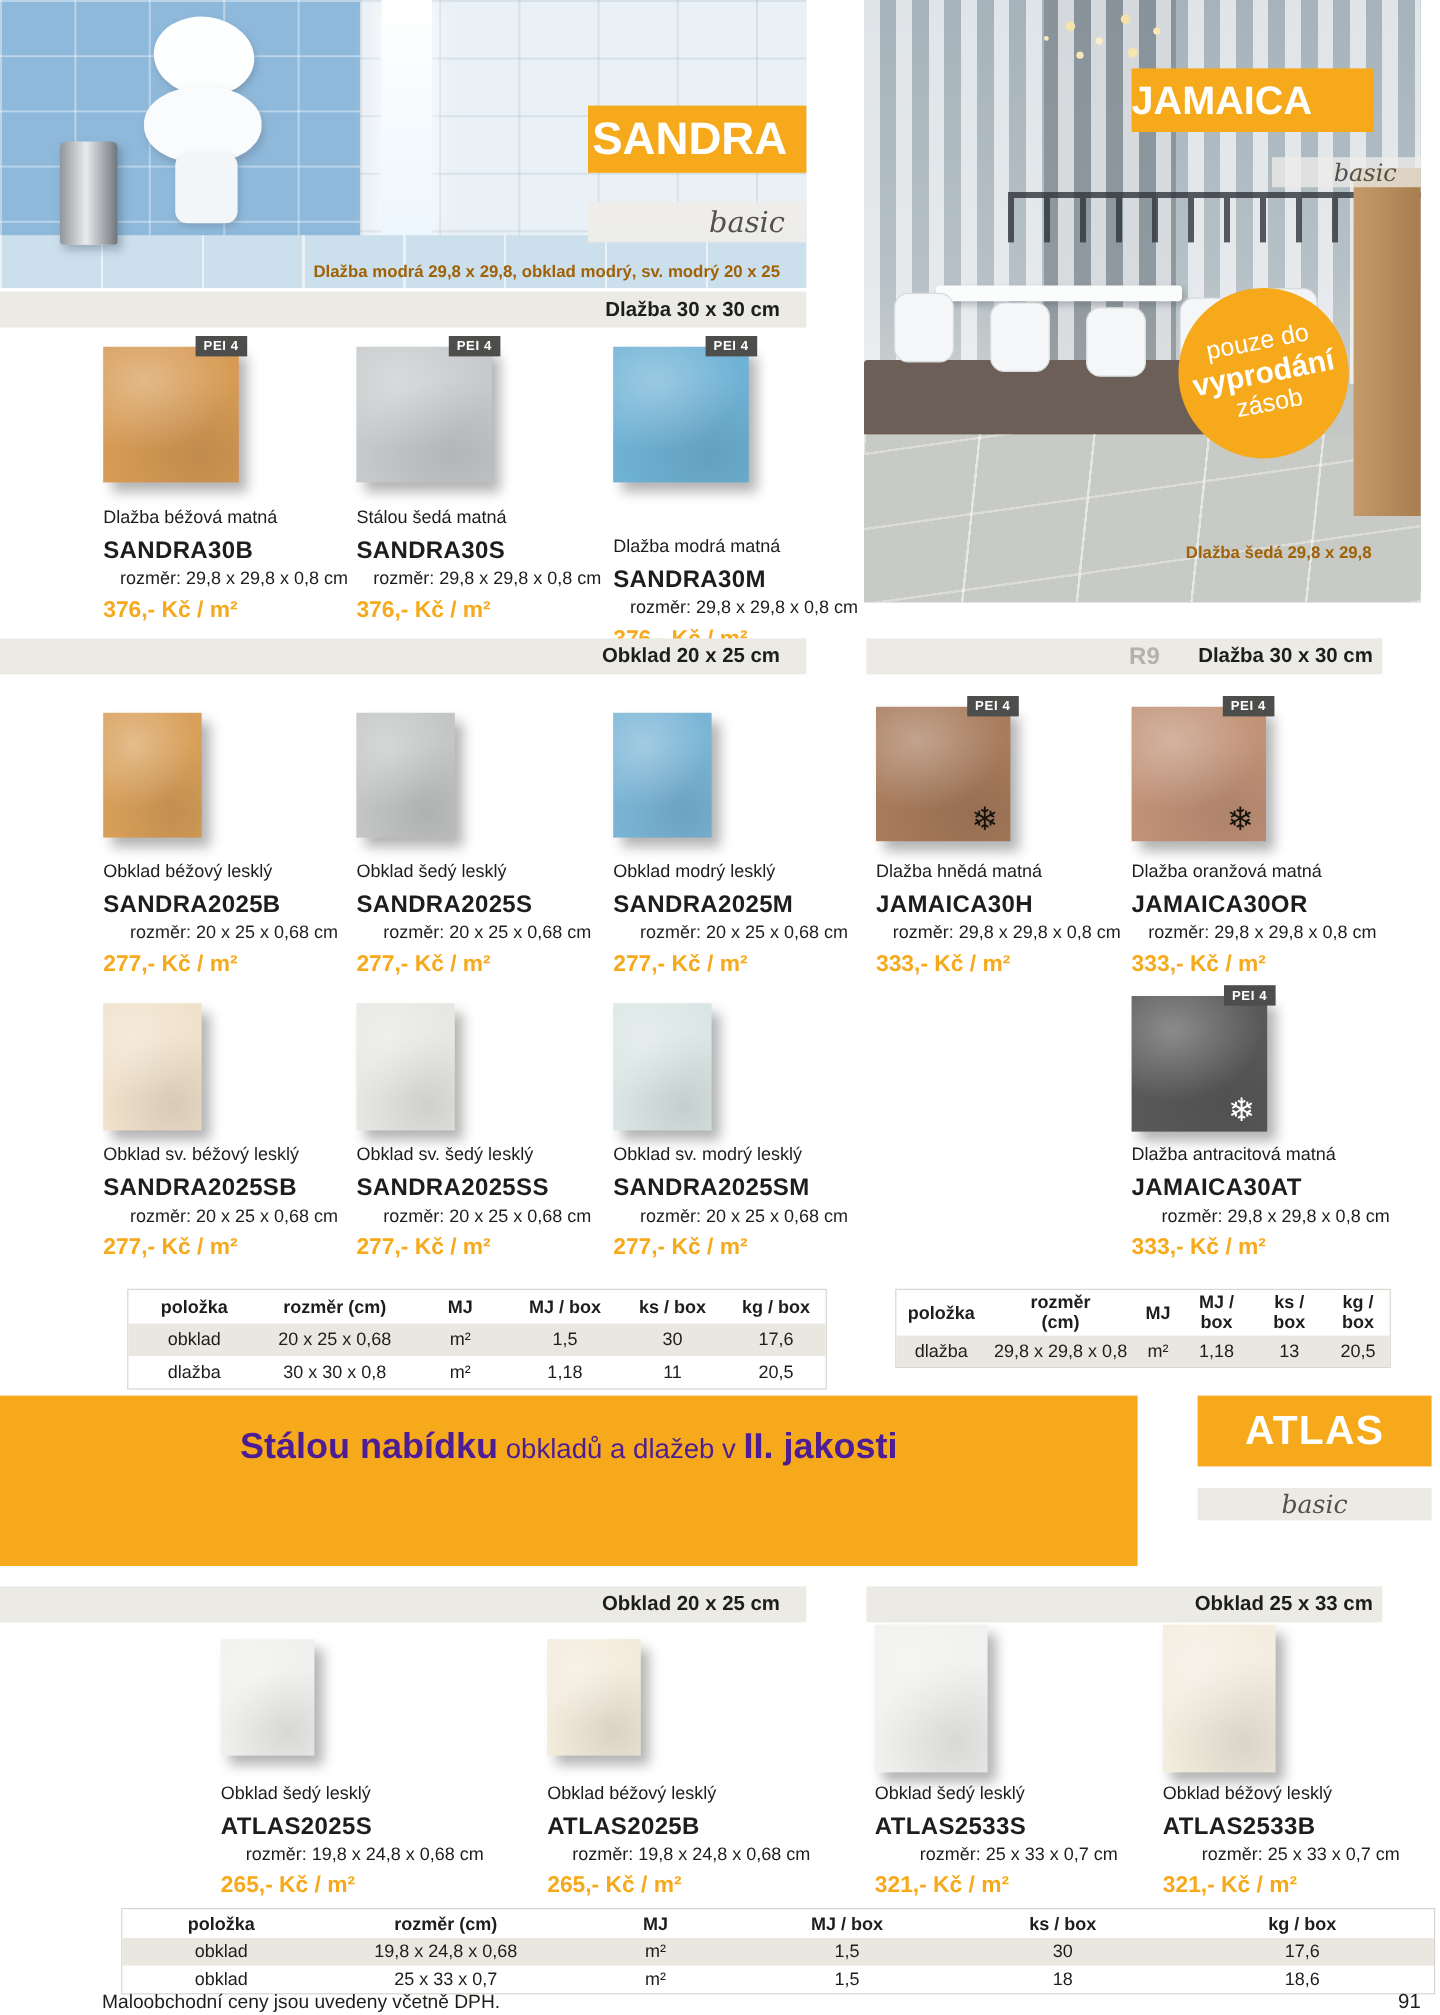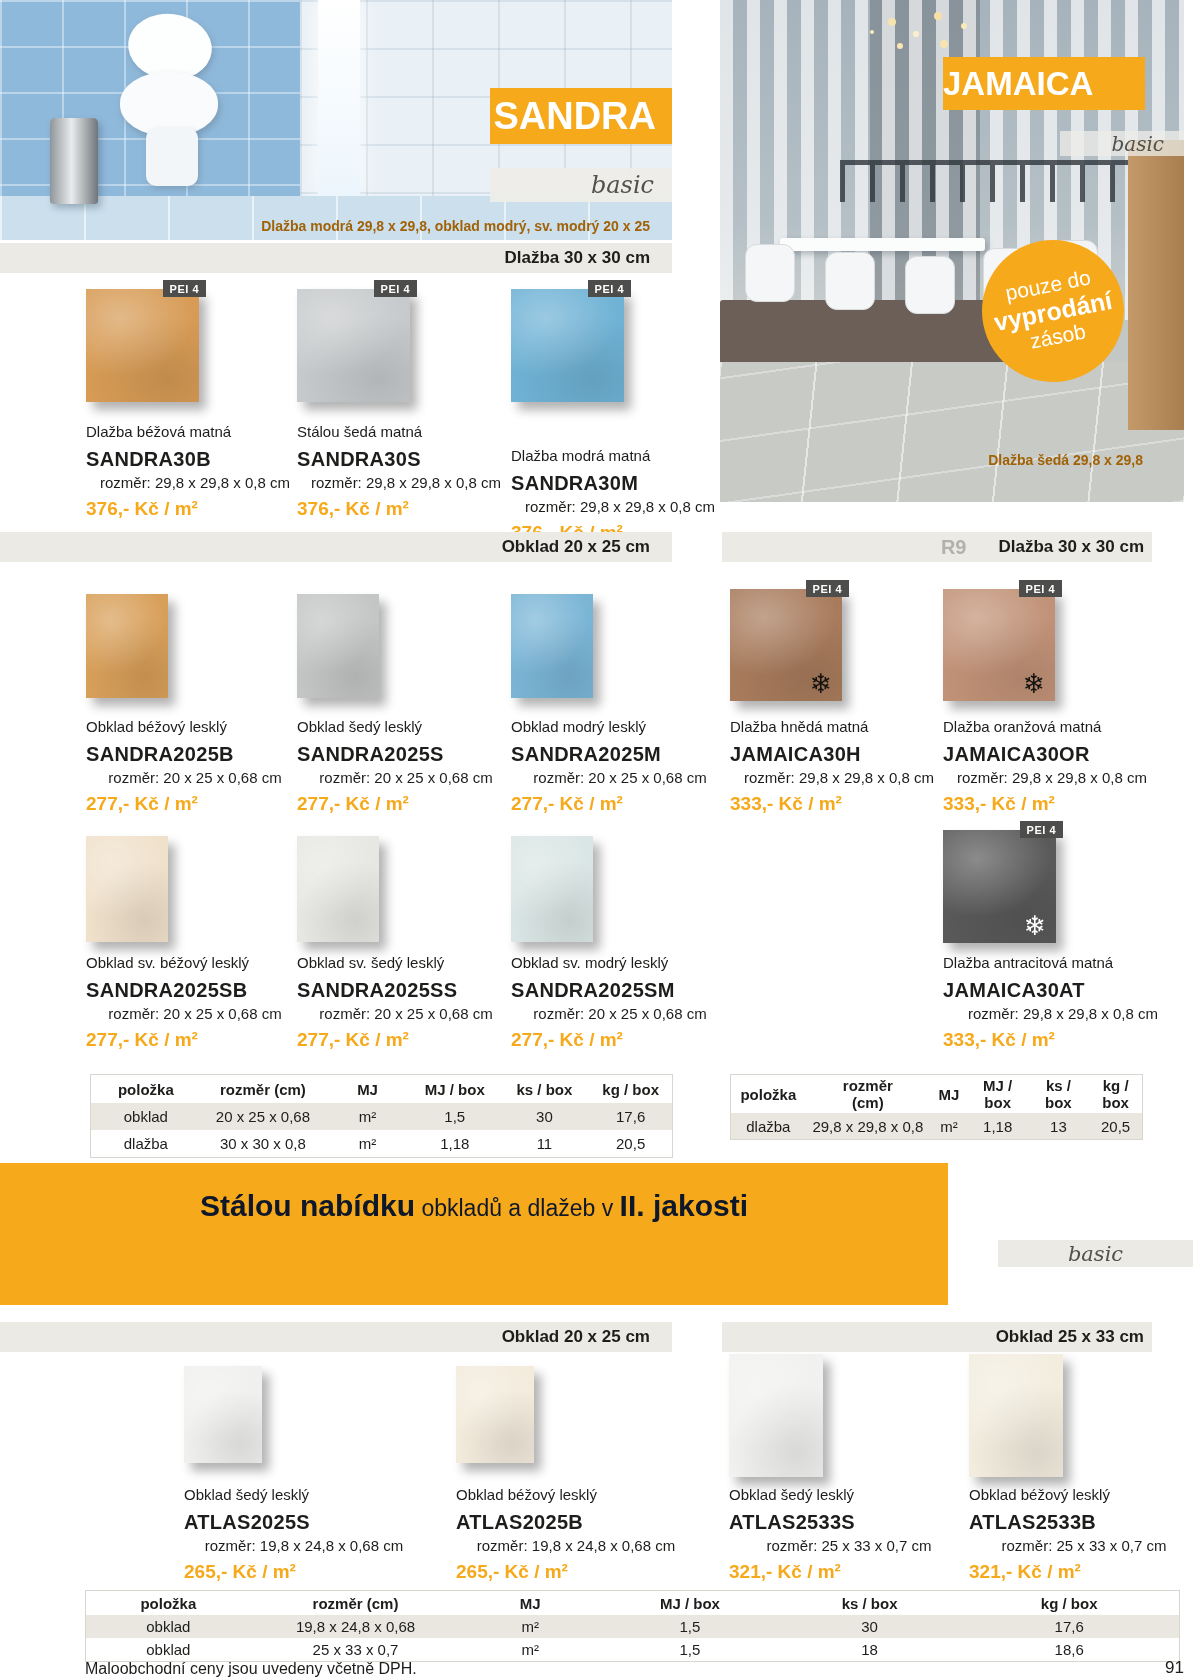--- a/index.html
+++ b/index.html
@@ -32,33 +32,33 @@
   .pei{position:absolute;top:-9px;right:-7px;background:#4D4D4B;color:#fff;font-size:11px;
         font-weight:bold;letter-spacing:.5px;padding:3px 7px 2px;}
   .snow{position:absolute;right:10px;bottom:2px;font-size:27px;color:#15130F;font-family:"DejaVu Sans",sans-serif;}
   .snow.white{color:#fff;}
   .pcap{position:absolute;width:218px;}
   .pname{font-size:15px;line-height:18px;margin-bottom:6px;}
   .pcode{font-size:20px;line-height:24px;font-weight:bold;letter-spacing:.3px;margin-bottom:3px;}
   .psize{font-size:15px;line-height:18px;margin-bottom:6px;text-align:center;}
   .pprice{font-size:19px;font-weight:bold;color:var(--accent);}
   
-  .tbl{position:absolute;border:1px solid #D8D6CF;background:#fff;font-size:15px;}
+  .tbl{position:absolute;border:1px solid #D8D6CF;background:#fff;font-size:15px;margin-left:16px;}
   .trow{display:flex;align-items:center;}
   .tc{text-align:center;overflow:hidden;}
   .thead{font-weight:bold;}
   .shade{background:#E9E7E0;}
   .tbl-j .thead .tc span{display:inline-block;line-height:17px;}
   .tbl-j .thead .tc:nth-child(2) span{max-width:62px;}
   .tbl-j .thead .tc:nth-child(4) span,
   .tbl-j .thead .tc:nth-child(5) span,
   .tbl-j .thead .tc:nth-child(6) span{max-width:36px;}
   
   .promo{position:absolute;left:0;top:1163px;width:948px;height:142px;background:var(--accent);
-        color:#0f172a;text-align:center;}
+        color:#4c1d95;text-align:center;}
   .promo .ln{white-space:nowrap;}
   .promo .ln1{margin-top:26px;}
   .promo .b{font-size:30px;font-weight:bold;}
   .promo .r{font-size:23px;}
   .atlas-box{position:absolute;left:998px;top:1163px;width:195px;height:59px;background:var(--accent);
         color:#fff;display:flex;align-items:center;justify-content:center;font-size:34px;
         font-weight:bold;letter-spacing:1px;}
   .atlas-basic{position:absolute;left:998px;top:1240px;width:195px;height:27px;background:var(--band);
         display:flex;align-items:center;justify-content:center;}
   
@@ -290,20 +290,23 @@
       <div class="tc" style="width:62px;">13</div>
       <div class="tc" style="width:53px;">20,5</div>
     </div>
   </div>
 
   <div class="promo" style="background-color: rgb(246, 169, 27);">
     <div class="ln ln1">
       <span class="b">Stálou nabídku</span><span class="r"> obkladů a dlažeb v </span><span class="b">II. jakosti</span>
     </div>
   </div>
+  <div class="atlas-box" style="background-color: rgb(246, 169, 27);">
+    <span>ATLAS</span>
+  </div>
   <div class="atlas-basic">
     <span class="script" style="font-size:21px;">basic</span>
   </div>
 
   <div class="band" style="left:0;top:1322px;width:672px;padding-right:22px;">
     <span>Obklad 20 x 25 cm</span>
   </div>
   <div class="band" style="left:722px;top:1322px;width:430px;padding-right:8px;">
     <span>Obklad 25 x 33 cm</span>
   </div>

